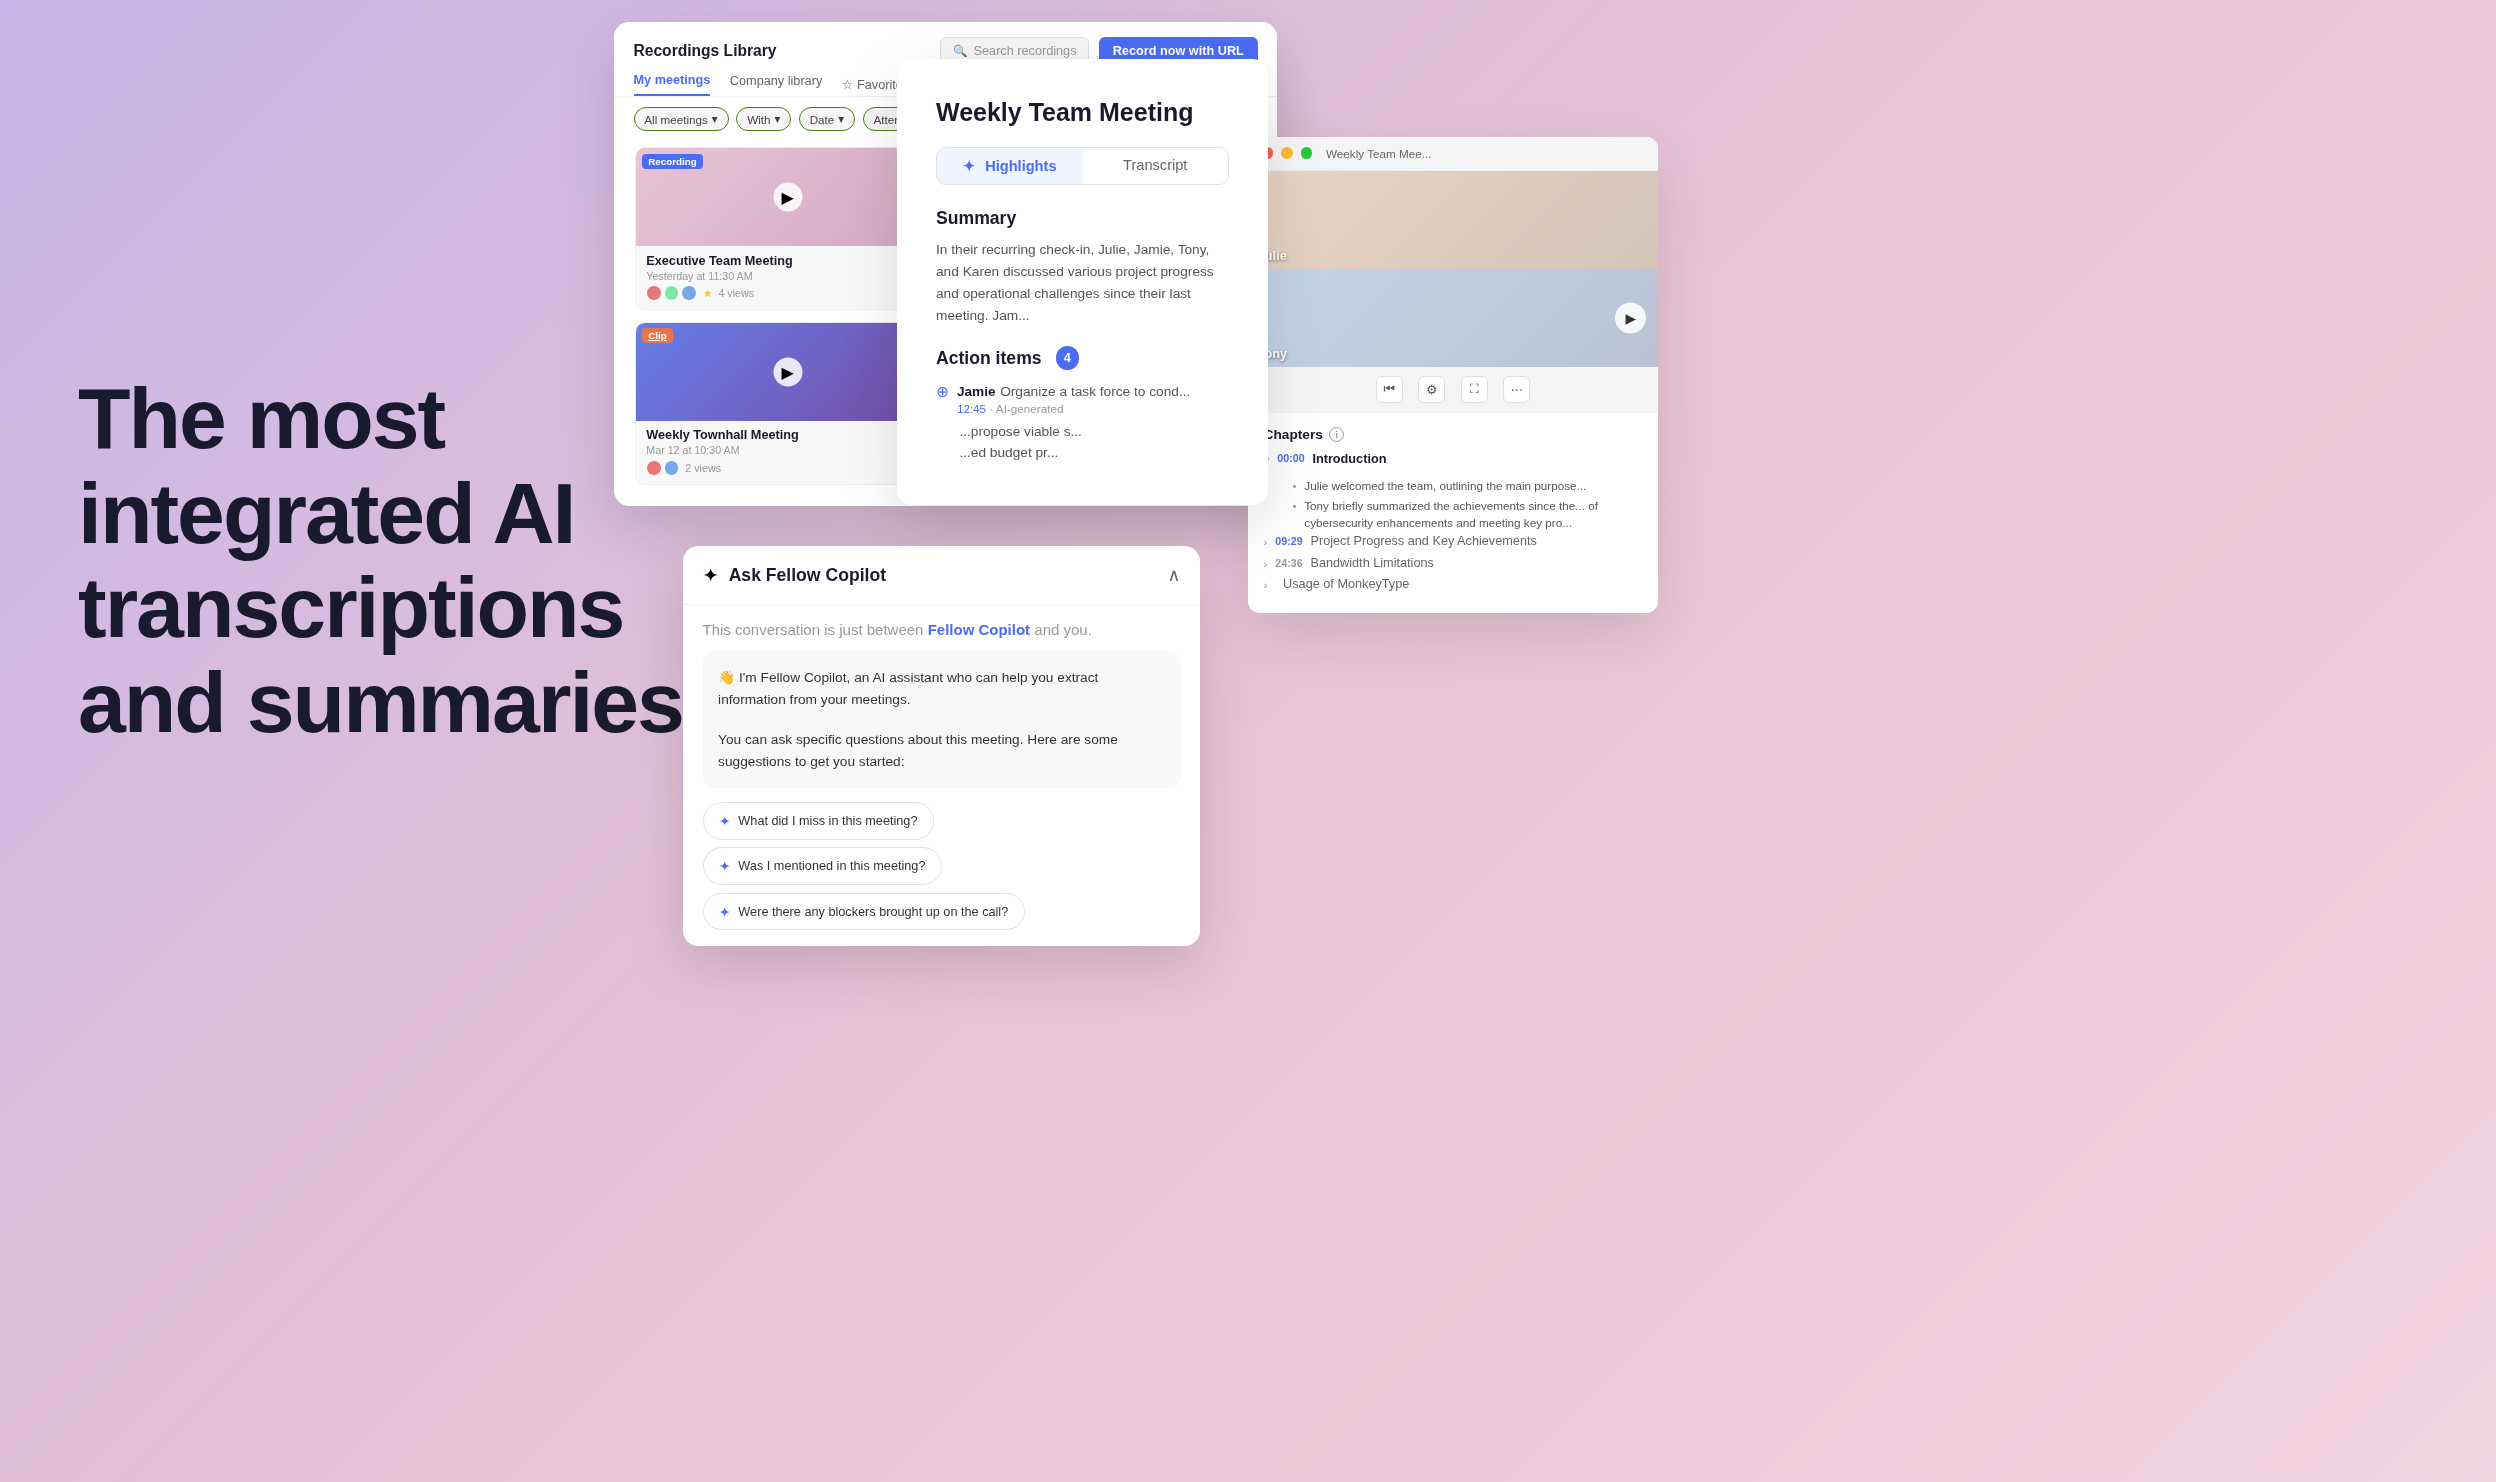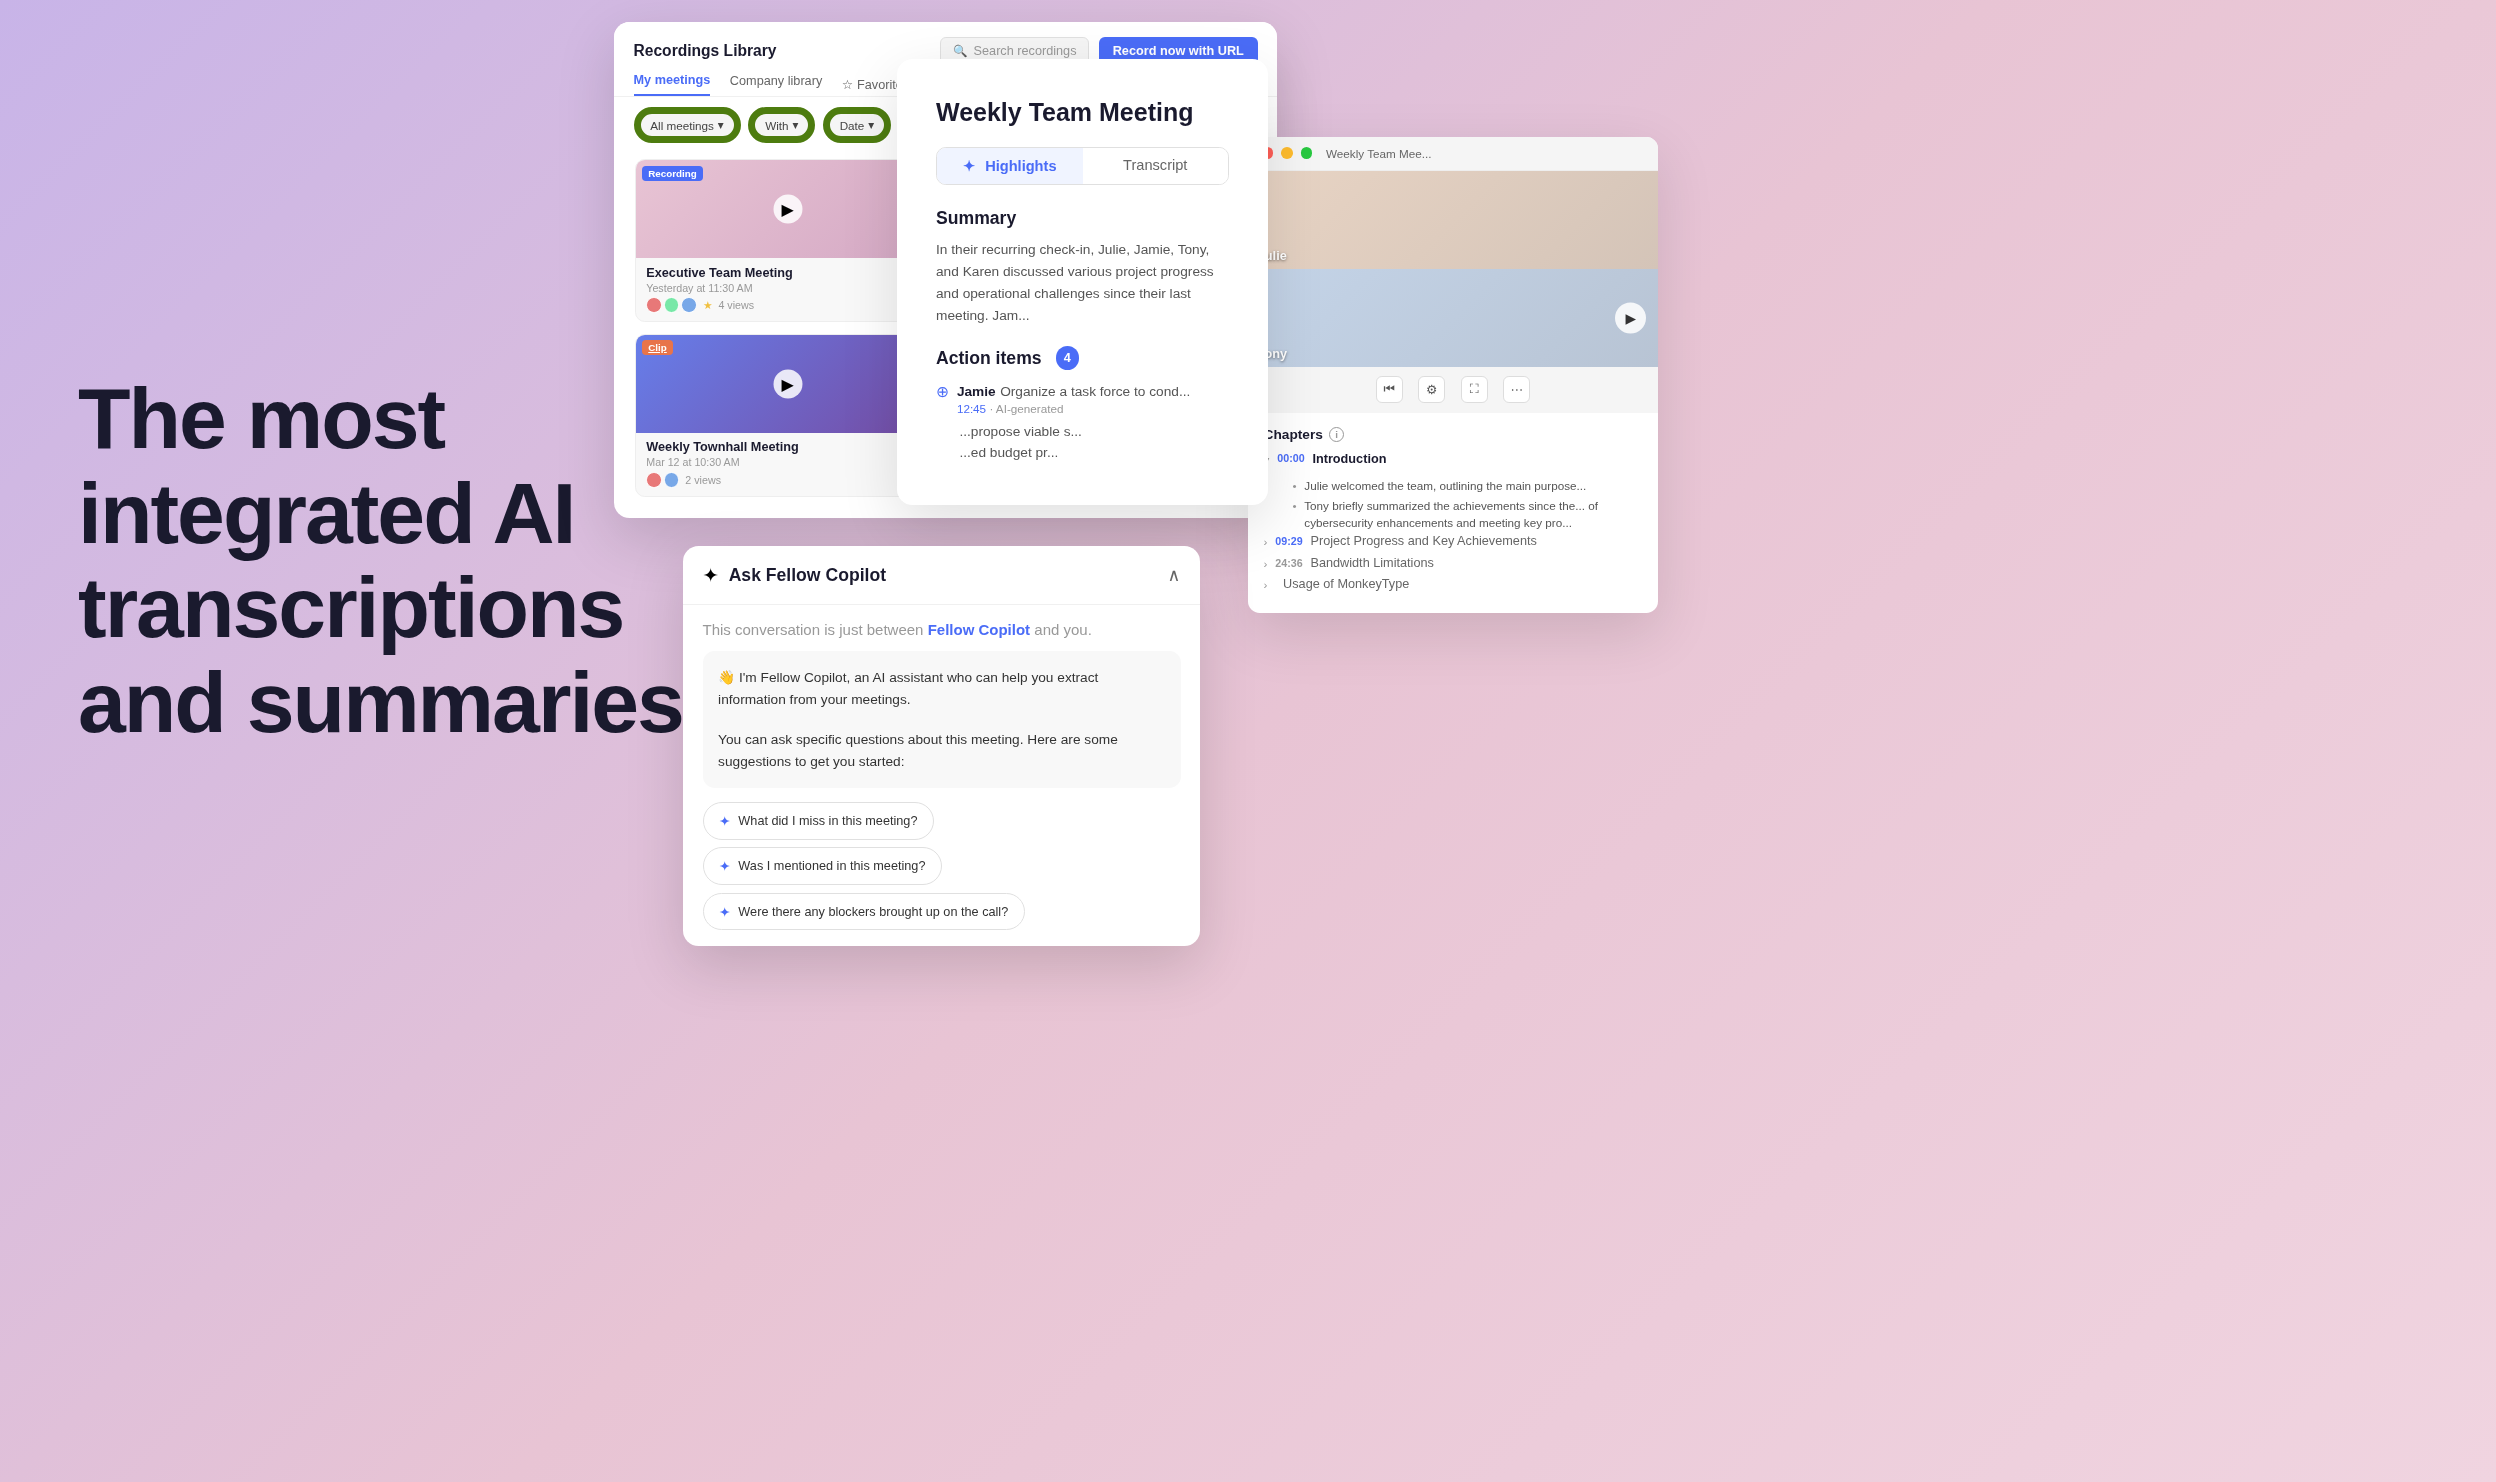--- a/index.html
+++ b/index.html
@@ -111,21 +111,21 @@
     .filters {
       display: flex;
       gap: 7.8px;
       padding: 9.8px 19.5px;
     }
     .filter-pill {
       display: flex;
       align-items: center;
       gap: 3.9px;
       background: #f5f5f5;
-      border: 7px solid #4d7c0f;
+      border: 1px solid #4d7c0f;
       border-radius: 19.5px;
       padding: 3.9px 9.8px;
       font-size: 11.7px;
       color: #444;
       cursor: pointer;
     }
     .recordings-grid {
       display: grid;
       grid-template-columns: 1fr 1fr;
       gap: 0;

